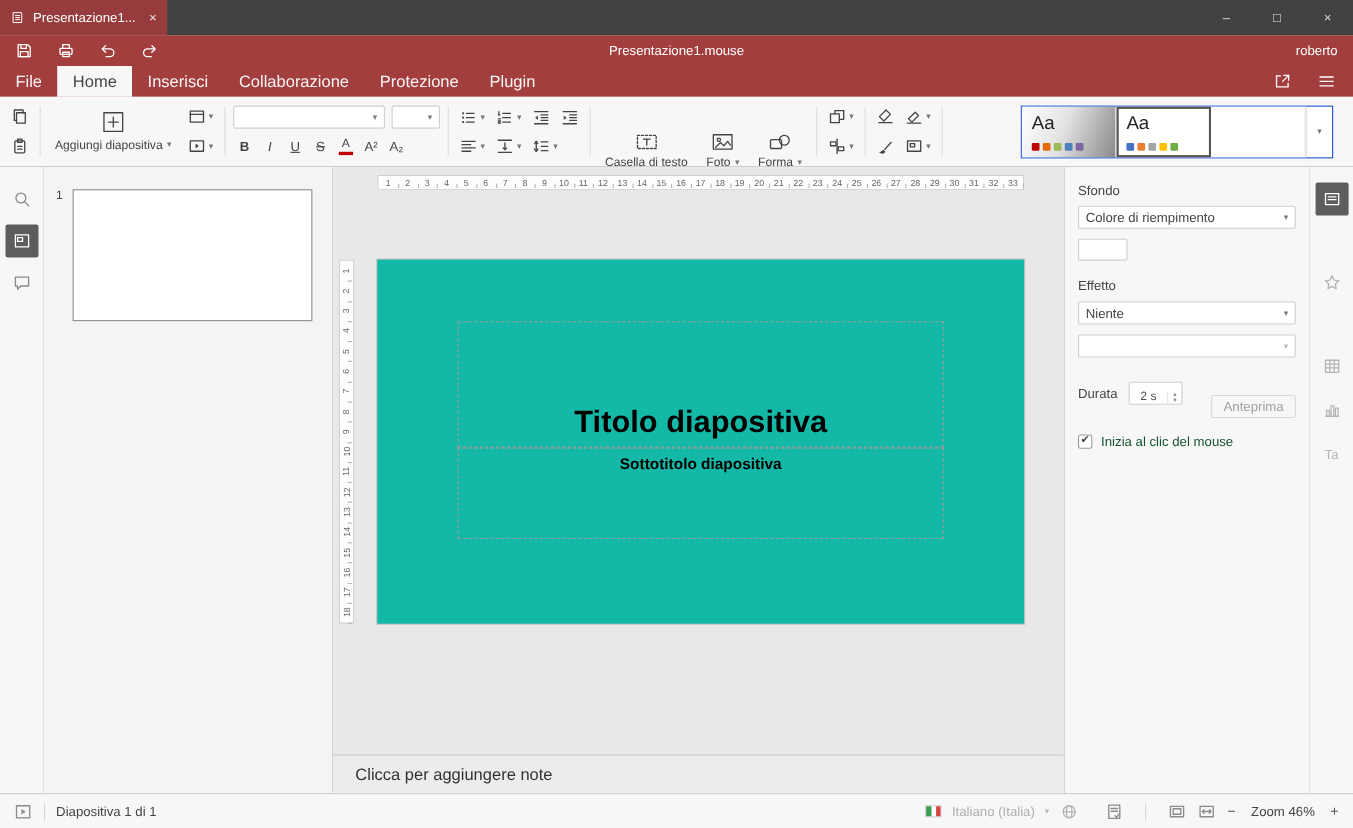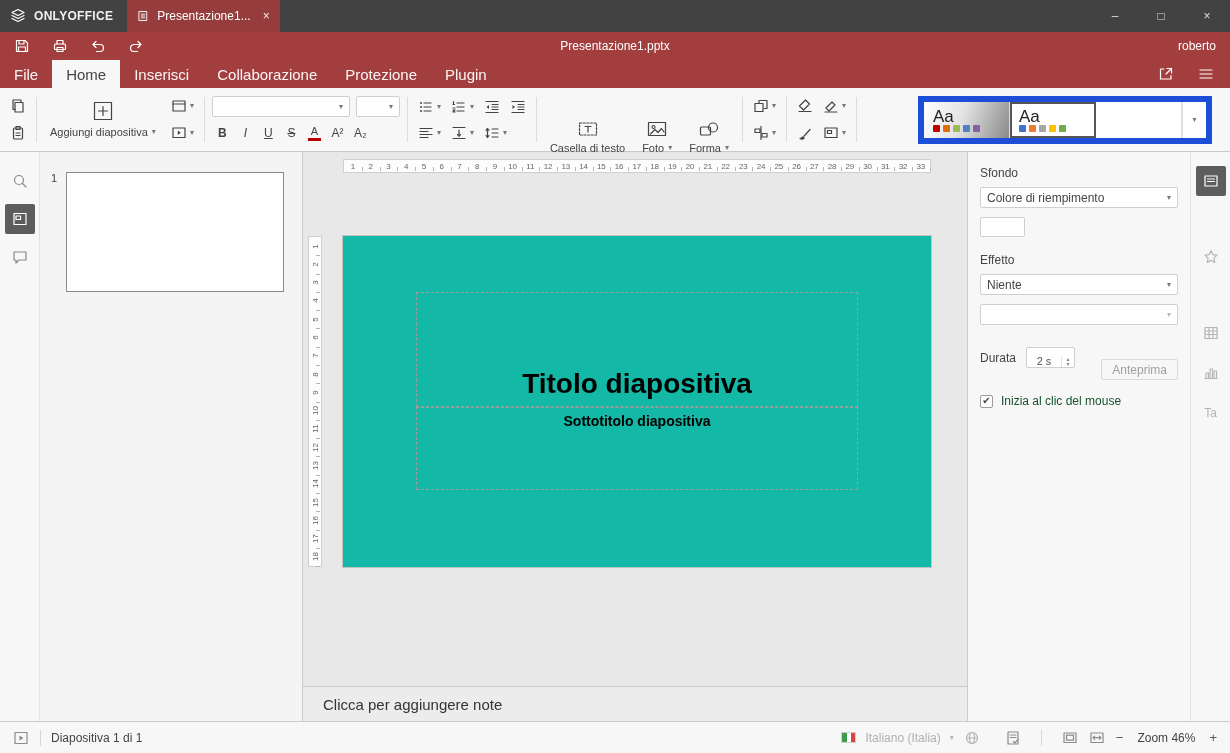--- a/index.html
+++ b/index.html
@@ -44,21 +44,21 @@
   .tbtn { display:flex; align-items:center; justify-content:center; gap:3px; background:none; border:none; cursor:pointer; padding:2px 3px; border-radius:2px; color:#444; }
   .bigbtn { display:flex; flex-direction:column; align-items:center; justify-content:center; gap:5px; background:none; border:none; cursor:pointer; font-size:11px; color:#444; padding:3px 6px; }
   .bigbtn .lbl { display:flex; align-items:center; gap:4px; white-space:nowrap; }
   .select { display:flex; align-items:center; justify-content:space-between; background:#fff; border:1px solid #cfcfcf; border-radius:2px; height:21px; padding:0 6px; font-size:12px; color:#444; cursor:pointer; }
   .fmt { width:21px; height:20px; display:flex; align-items:center; justify-content:center; font-size:12px; color:#444; background:none; border:none; cursor:pointer; }
   .fmt.b { font-weight:bold; } .fmt.i { font-style:italic; } .fmt.u { text-decoration:underline; } .fmt.s { text-decoration:line-through; }
   .fontcolor { display:flex; flex-direction:column; align-items:center; gap:1px; background:none; border:none; cursor:pointer; width:21px; }
   .fontcolor .fc-letter { font-size:11px; line-height:11px; color:#444; }
   .fontcolor .fc-bar { width:13px; height:3px; }
 
-  .gallery { display:flex; align-items:stretch; background:#fff; border:6px solid #1d4ed8; margin:7px 18px 7px 6px; margin-left:auto; height:48px; align-self:center; }
+  .gallery { display:flex; align-items:stretch; background:#fff; border:1px solid #1d4ed8; margin:7px 18px 7px 6px; margin-left:auto; height:48px; align-self:center; }
   .tile { position:relative; width:86px; border-right:1px solid #e0e0e0; background:#fff; cursor:pointer; }
   .tile.grad { background:linear-gradient(110deg,#ffffff 0%,#e2e2e2 45%,#8a8a8a 100%); }
   .tile.selected { outline:2px solid #555; outline-offset:-2px; }
   .tile .aa { position:absolute; left:9px; top:5px; font-size:17px; color:#222; }
   .tile .dots { position:absolute; left:9px; bottom:6px; display:flex; gap:3px; }
   .dot { width:7px; height:7px; border-radius:1px; display:inline-block; }
   .gal-caret { width:24px; display:flex; align-items:center; justify-content:center; border-left:1px solid #e0e0e0; cursor:pointer; }
 
   
   .workspace { flex:1 1 auto; display:flex; min-height:0; }
@@ -118,45 +118,37 @@
   .lang { color:#b0b0b0; }
   .zoomtxt { color:#444; margin:0 4px; }
   .sbtn { background:none; border:none; cursor:pointer; padding:1px; display:flex; align-items:center; }
 </style>
 </head>
 <body>
 
 <div class="app">
 
   <div class="titlebar">
-    <div class="brand">
-      <svg class="ic white" viewBox="0 0 16 16">
-        <path d="M8 1.5 L14 4.5 8 7.5 2 4.5 z"></path>
-          <path d="M2 7.5 l6 3 6-3"></path>
-          <path d="M2 10.5 l6 3 6-3"></path>
-      </svg>
-      <span>ONLYOFFICE</span>
-    </div>
     <div class="doc-tab">
       <svg class="ic white" viewBox="0 0 16 16" style="width:12px;height:12px;">
         <rect x="3" y="2" width="10" height="12"></rect>
           <path d="M5.5 5.5h5 M5.5 8h5 M5.5 10.5h5"></path>
       </svg>
       <span>Presentazione1...</span>
       <span class="close">×</span>
     </div>
     <div class="win-controls">
       <div class="win-btn">–</div>
       <div class="win-btn">□</div>
       <div class="win-btn">×</div>
     </div>
   </div>
 
   <div class="topbar">
-    <div class="doc-title">Presentazione1.pptx</div>
+    <div class="doc-title">Presentazione1.mouse</div>
     <div class="quick">
       <button class="qbtn">
         <svg class="ic white" viewBox="0 0 16 16">
           <path d="M2.5 2.5 h8.5 l2.5 2.5 v8.5 h-11 z"></path>
             <path d="M5 2.5 v3.5 h5 V2.5"></path>
             <rect x="4.5" y="9" width="7" height="4.5"></rect>
         </svg>
       </button>
       <button class="qbtn">
         <svg class="ic white" viewBox="0 0 16 16">

